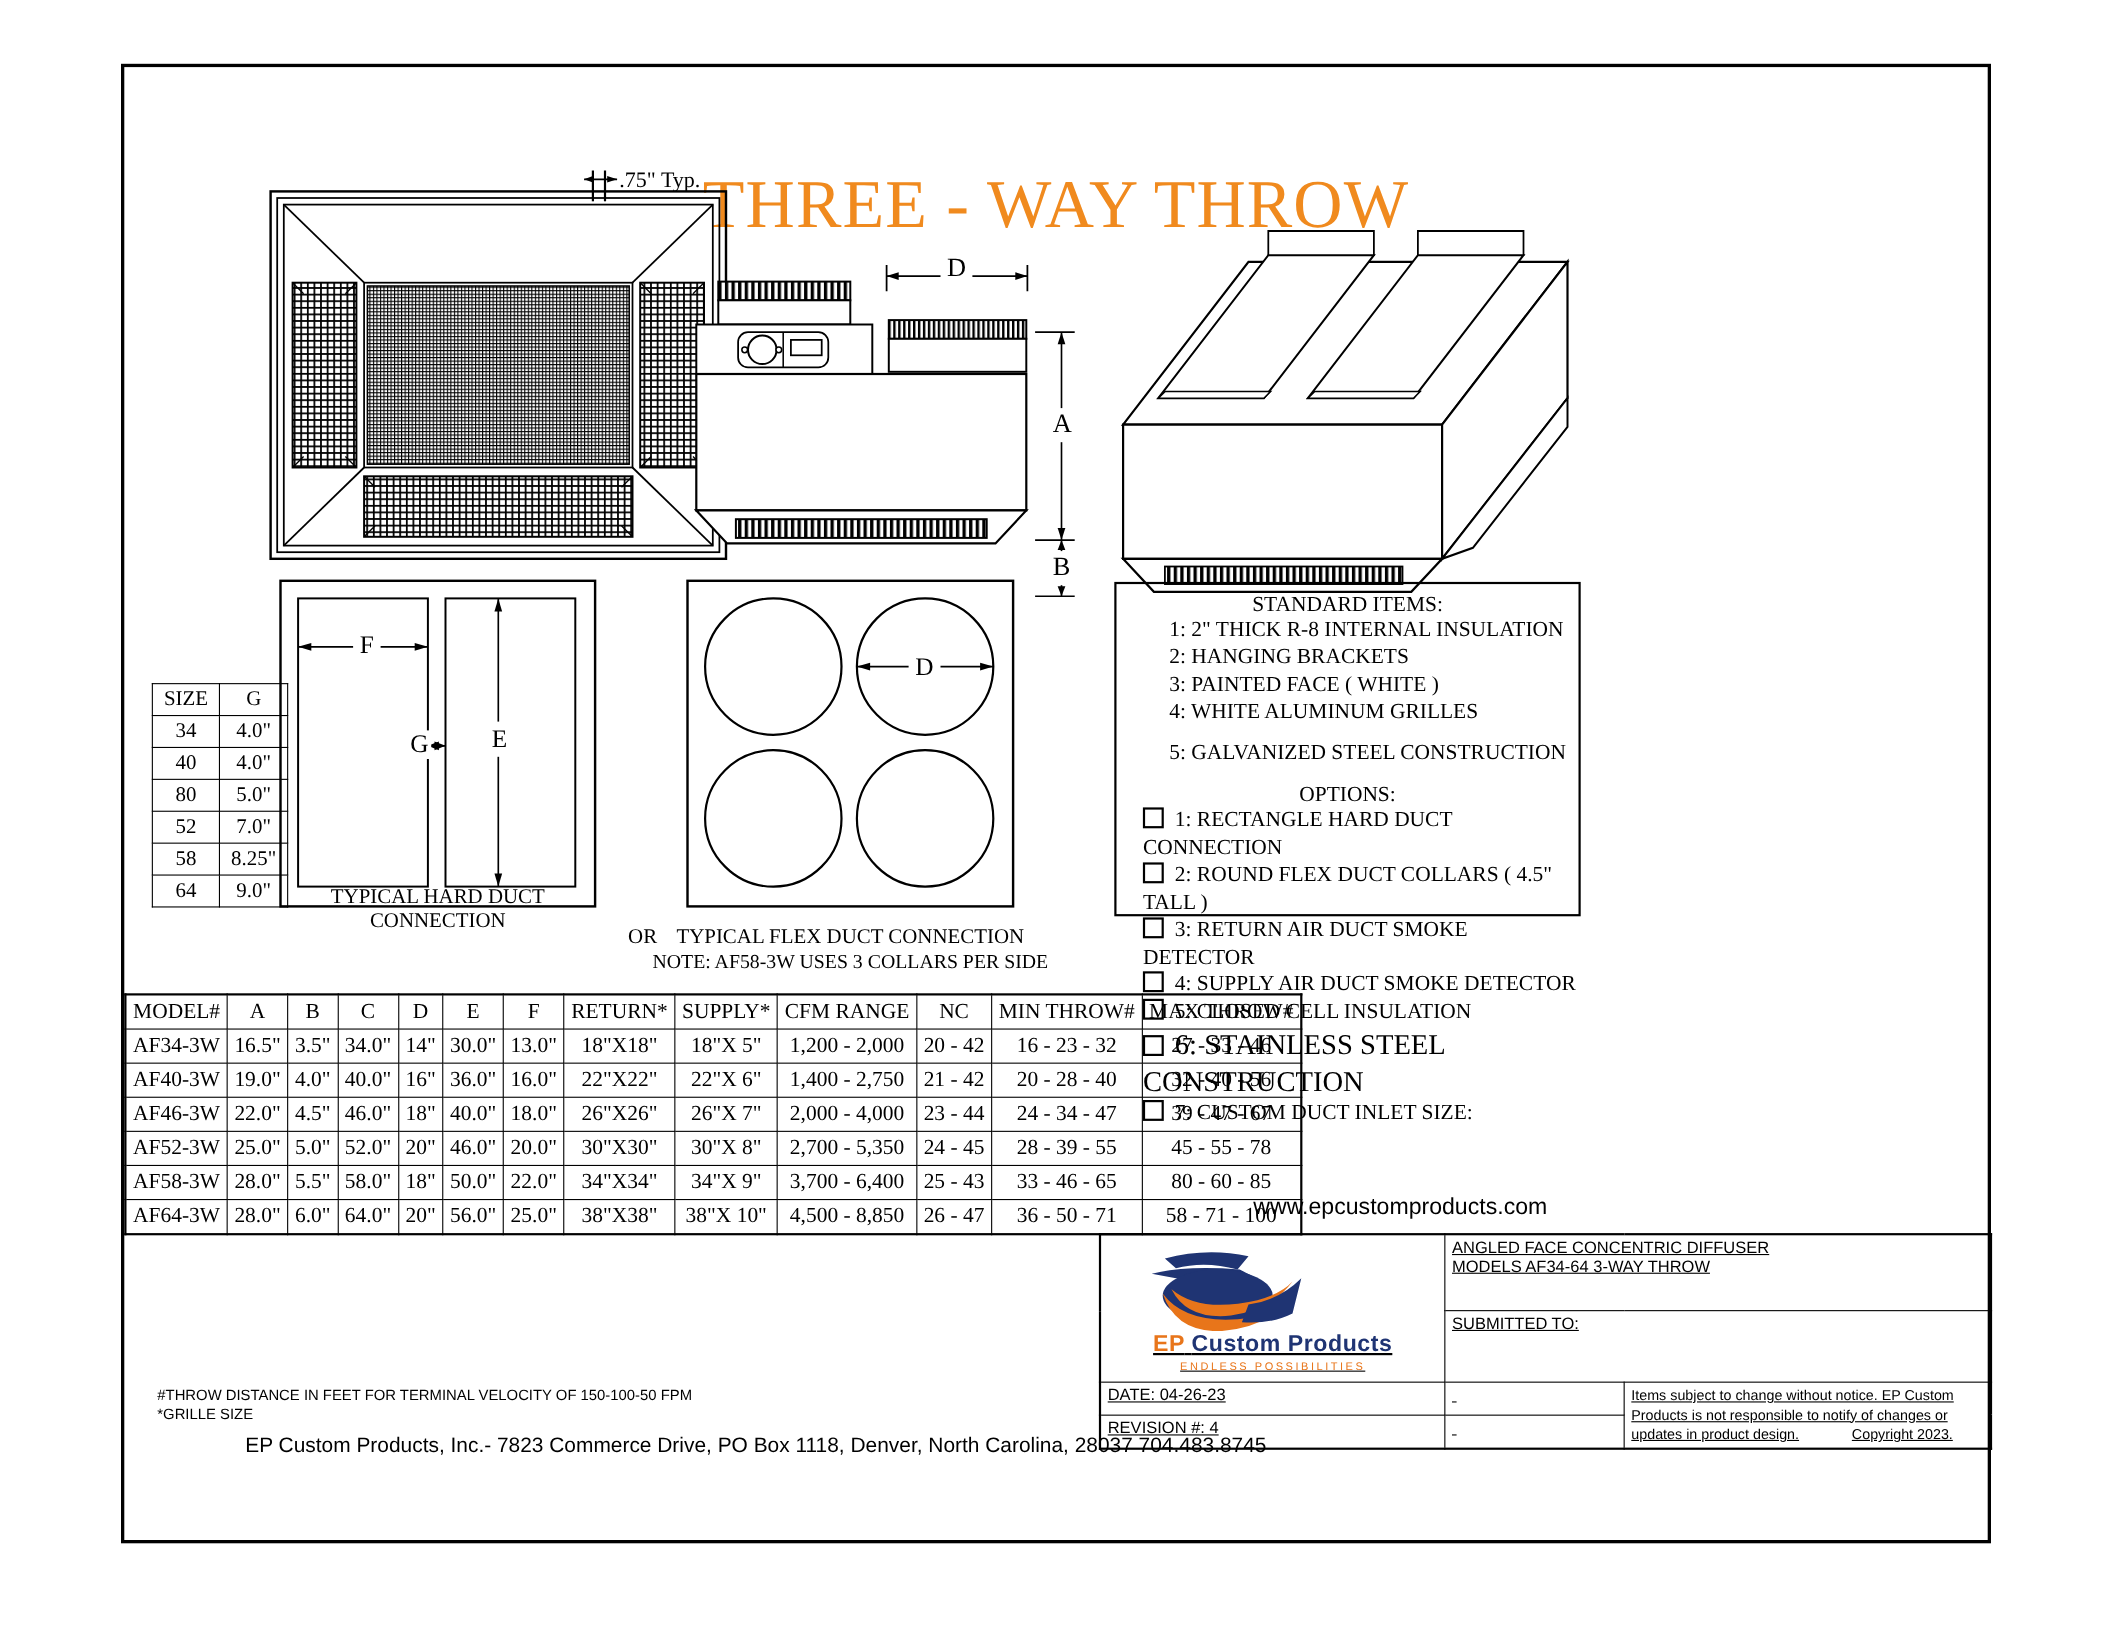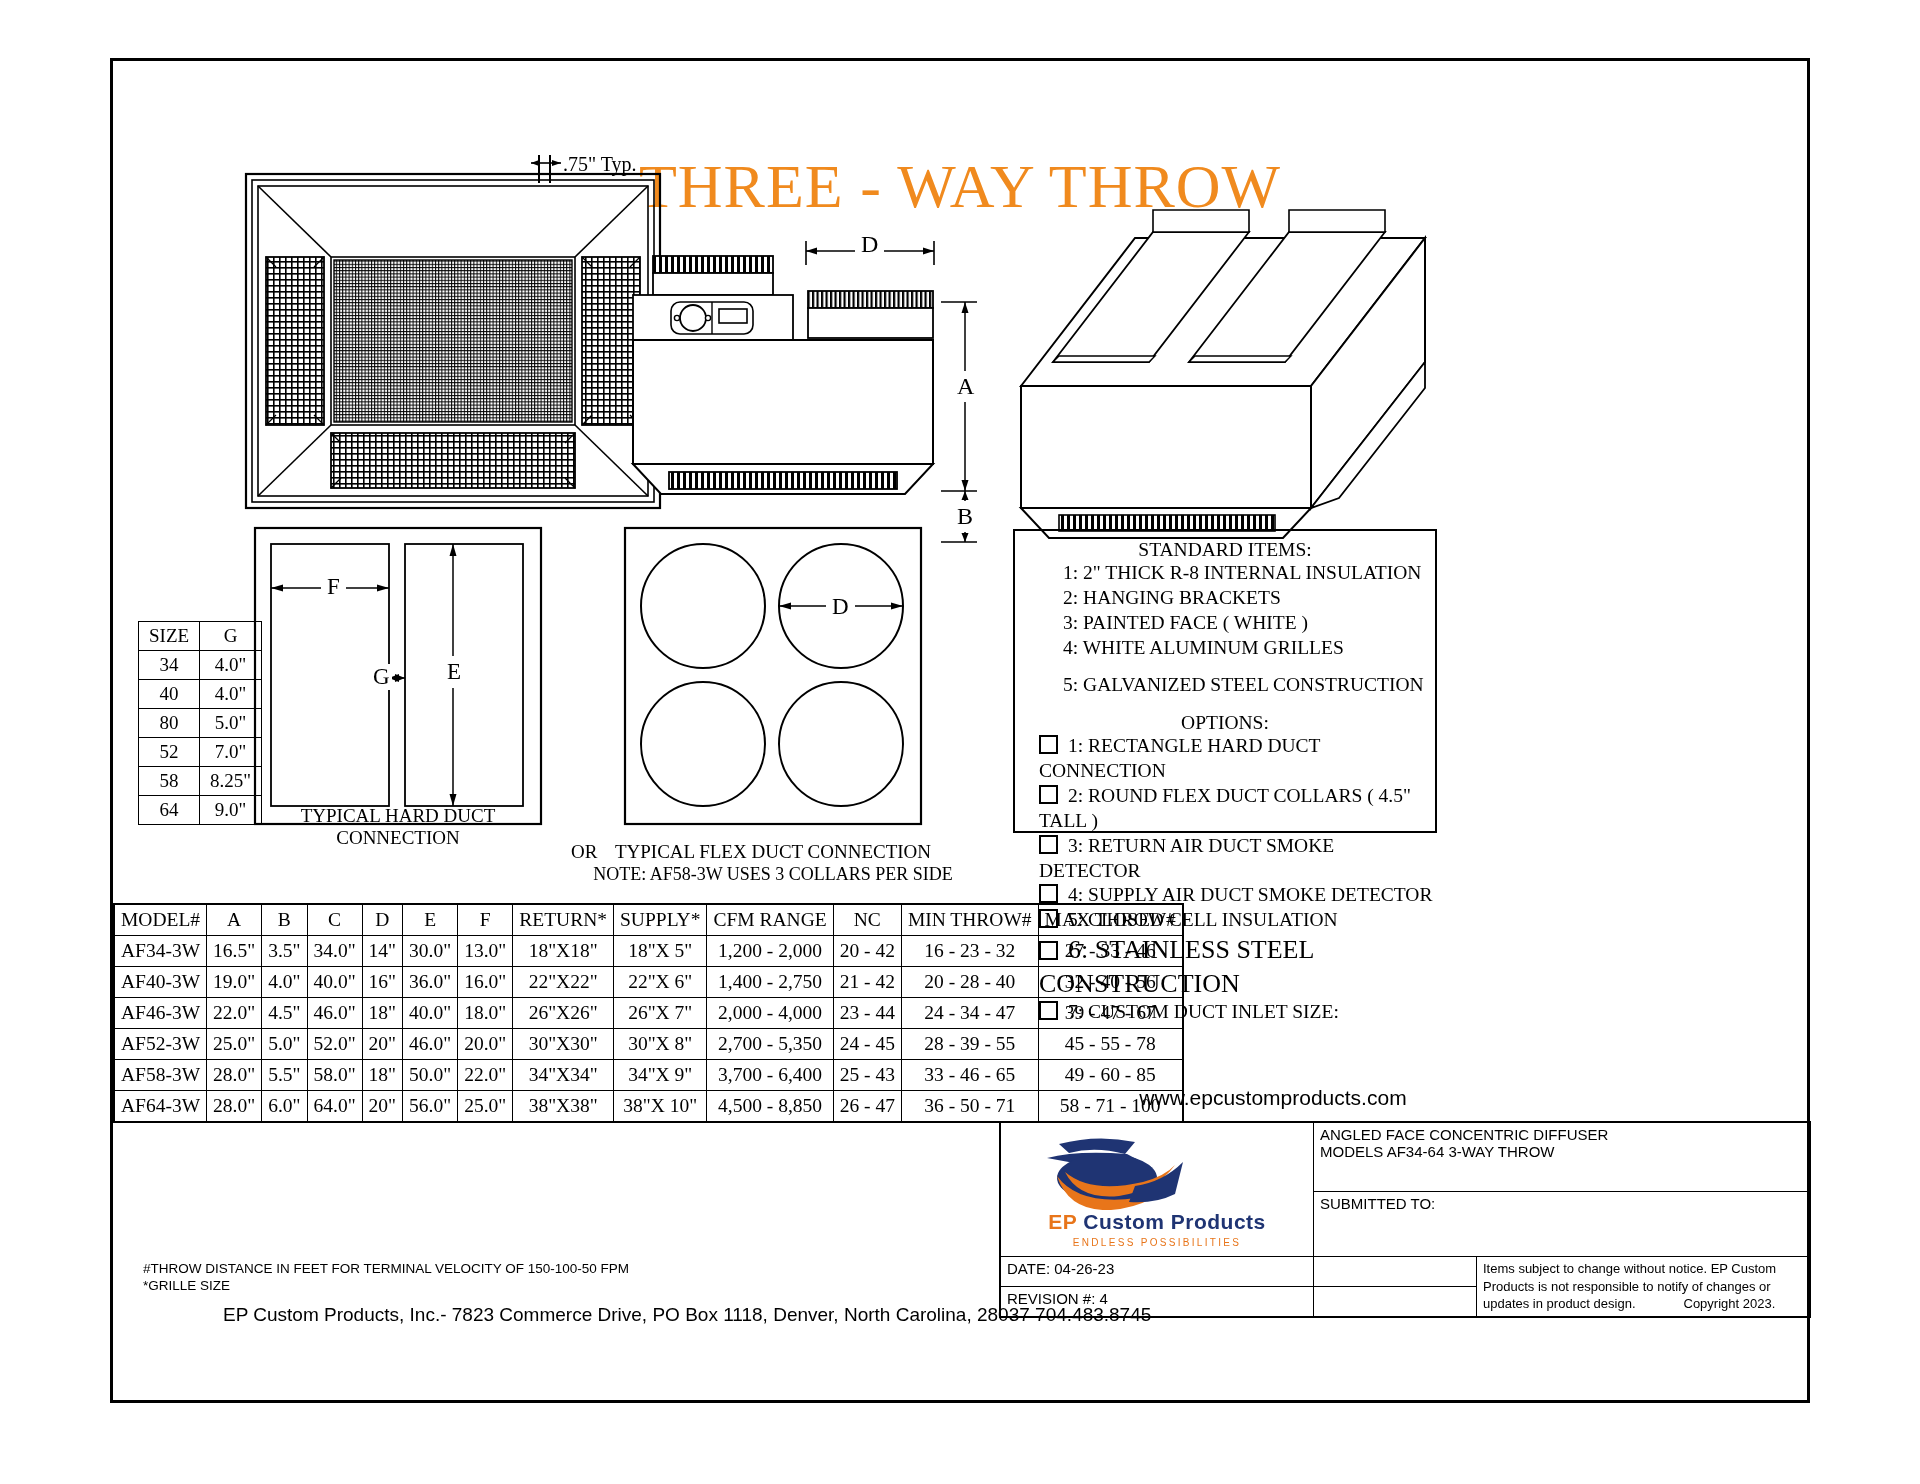--- a/index.html
+++ b/index.html
@@ -14,21 +14,21 @@
   
   table{border-collapse:collapse;}
   .gt td{border:1.6px solid #000;text-align:center;font-size:19px;padding:3px 10px;font-family:"Liberation Serif",serif;}
   .mt td,.mt th{border:1.6px solid #000;text-align:center;font-size:19.5px;padding:4px 6px;font-family:"Liberation Serif",serif;font-weight:normal;white-space:nowrap;}
   .mt{border:2.5px solid #000;}
   
   .optbox{border:2px solid #000;}
   .ck{display:inline-block;width:15px;height:15px;border:2px solid #000;vertical-align:-2px;margin-right:10px;}
   
   .tb{border:2.5px solid #000;}
-  .tb td{border:1.8px solid #000;font-family:"Liberation Sans",sans-serif;font-size:15px;padding:3px 6px;vertical-align:top;}
+  .tb td{border:1.8px solid #000;font-family:"Liberation Sans",sans-serif;font-size:15px;padding:3px 6px;vertical-align:top;text-decoration:underline;}
   
   .logo-wrap{text-align:center;}
   .logo-text{font-family:"Liberation Sans",sans-serif;font-weight:bold;font-size:21px;letter-spacing:.5px;}
   .logo-ep{color:#E8751A;}
   .logo-cp{color:#1F3473;}
   .logo-tag{font-family:"Liberation Sans",sans-serif;font-size:10px;letter-spacing:2.3px;color:#E8751A;margin-top:3px;}
   svg{display:block;}
 </style>
 </head>
 <body>
@@ -370,21 +370,21 @@
         <td>5.5"</td>
         <td>58.0"</td>
         <td>18"</td>
         <td>50.0"</td>
         <td>22.0"</td>
         <td>34"X34"</td>
         <td>34"X 9"</td>
         <td>3,700 - 6,400</td>
         <td>25 - 43</td>
         <td>33 - 46 - 65</td>
-        <td>49 - 60 - 85</td>
+        <td>80 - 60 - 85</td>
       </tr>
       <tr>
         <td>AF64-3W</td>
         <td>28.0"</td>
         <td>6.0"</td>
         <td>64.0"</td>
         <td>20"</td>
         <td>56.0"</td>
         <td>25.0"</td>
         <td>38"X38"</td>

